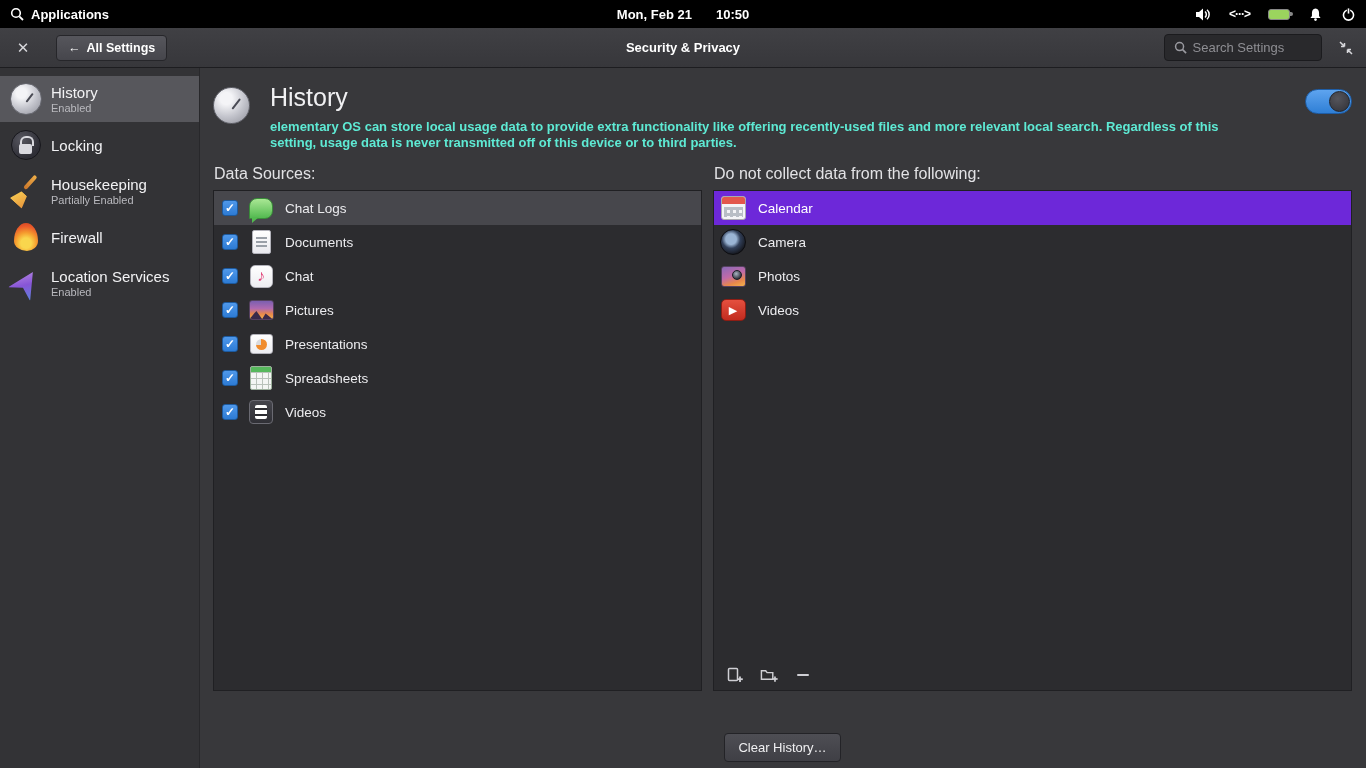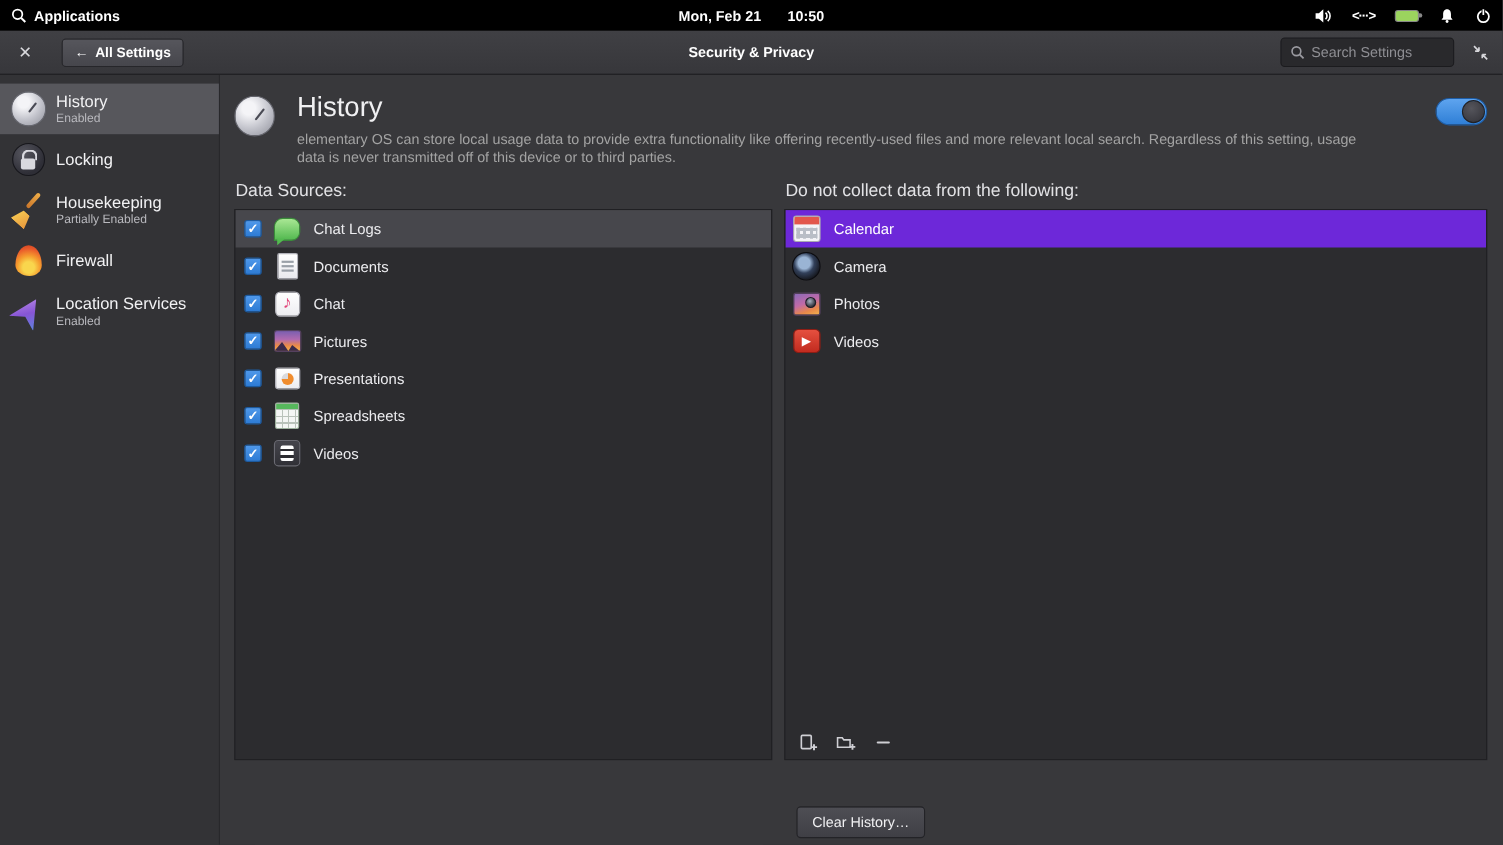--- a/index.html
+++ b/index.html
@@ -15,21 +15,21 @@
   .net-glyph { font-weight:bold; letter-spacing:-1px; font-size:12px; color:#fff; }
   .battery { width:22px; height:11px; border:1px solid #888; border-radius:3px; background:#9bd45e; position:relative; }
   .battery::after { content:""; position:absolute; right:-4px; top:2.5px; width:3px; height:4px; background:#888; border-radius:0 2px 2px 0; }
 
   
   .titlebar { height:40px; background:linear-gradient(#404044,#37373b); border-bottom:1px solid #1d1d20; display:flex; align-items:center; padding:0 12px; position:relative; }
   .close-btn { font-size:15px; color:#d8d8dc; cursor:default; width:22px; text-align:center; }
   .allsettings-btn { margin-left:22px; display:flex; align-items:center; gap:6px; background:linear-gradient(#56565c,#46464c); border:1px solid #26262a; border-radius:4px; color:#fff; font-weight:bold; font-size:12.5px; padding:5px 11px; }
   .win-title { position:absolute; left:0; right:0; text-align:center; font-weight:bold; font-size:13px; pointer-events:none; }
   .titlebar-right { margin-left:auto; display:flex; align-items:center; gap:16px; z-index:1; }
-  .searchbox { display:flex; align-items:center; gap:6px; background:#29292c; border:1px solid #1b1b1e; border-radius:4px; height:27px; width:158px; padding:0 8px; }
+  .searchbox { display:flex; align-items:center; gap:6px; background:#29292c; border:1px solid #1b1b1e; border-radius:4px; height:27px; width:158px; padding:0 8px;justify-content:center; }
   .searchbox input { background:transparent; border:none; outline:none; color:#ddd; font-size:13px; width:120px; font-family:"Liberation Sans",sans-serif; }
   .searchbox input::placeholder { color:#8e8e93; }
 
   
   .shell { display:flex; height:700px; }
   .sidebar { width:200px; background:#333336; border-right:1px solid #28282b; padding-top:8px; flex-shrink:0; }
   .content { flex:1; background:#38383b; padding:15px 14px 0 13px; display:flex; flex-direction:column; }
 
   
   .side-item { display:flex; align-items:center; gap:9px; padding:7px 10px; min-height:42px; }
@@ -49,21 +49,21 @@
   .icon-broom { width:30px; height:30px; position:relative; }
   .icon-broom::before { content:""; position:absolute; right:3px; top:0; width:4px; height:17px; background:linear-gradient(#efae48,#c9752a); border-radius:2px; transform:rotate(42deg); transform-origin:top center; }
   .icon-broom::after { content:""; position:absolute; left:1px; bottom:1px; width:16px; height:13px; background:linear-gradient(110deg,#f8cf55,#e8973c); clip-path:polygon(28% 0, 72% 0, 100% 100%, 0 100%); transform:rotate(42deg); }
   .icon-location { width:26px; height:26px; background:linear-gradient(135deg,#c79ae8 0%, #8755d6 55%, #5d83dd 100%); clip-path:polygon(50% 0, 100% 100%, 50% 72%, 0 100%); transform:rotate(32deg); }
 
   
   .pane-header { display:flex; align-items:flex-start; gap:20px; }
   .pane-icon { width:37px; height:37px; flex-shrink:0; margin-top:4px; }
   .pane-texts { flex:1; }
   .pane-title { font-size:25px; font-weight:500; color:#f0f0f2; }
-  .pane-desc { margin-top:7px; font-size:13px; line-height:16px; color:#a3a3a3; max-width:966px; }
+  .pane-desc { margin-top:7px; font-size:13px; line-height:16px; color:#5eead4; max-width:966px;font-weight:bold; }
   .toggle { width:47px; height:25px; border-radius:13px; background:linear-gradient(#5ea4ef,#2f7fd6); border:1px solid #1e5da6; position:relative; flex-shrink:0; margin-top:6px; }
   .toggle .knob { position:absolute; right:1px; top:1px; width:21px; height:21px; border-radius:50%; background:radial-gradient(circle at 40% 35%, #55555c, #3a3a40 75%); border:1px solid #222226; }
 
   
   .columns { display:flex; margin-top:14px; gap:11px; }
   .col-left { width:489px; flex-shrink:0; }
   .col-right { flex:1; }
   .col-label { font-size:16px; color:#e2e2e5; margin:0 0 7px 1px; }
   .listbox { height:501px; background:#2c2c2f; border:1px solid #202023; display:flex; flex-direction:column; }
   .rows { flex:1; overflow:hidden; }

